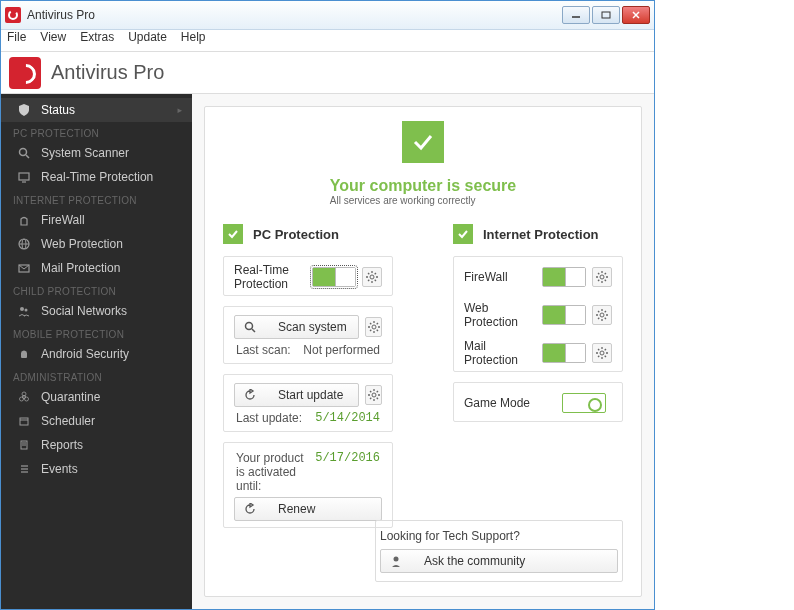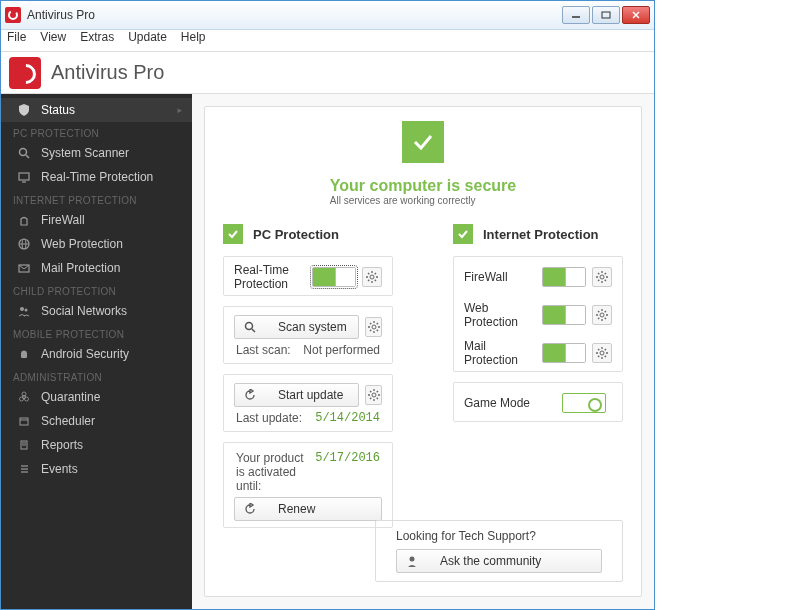--- a/index.html
+++ b/index.html
@@ -61,21 +61,21 @@
 
 .gear { width: 20px; height: 20px; border: 1px solid #ccc; background: #f6f6f6; display: flex; align-items: center; justify-content: center; color: #666; border-radius: 2px; }
 
 .btn { display: flex; align-items: center; gap: 21px; height: 24px; border: 1px solid #ccc; background: linear-gradient(#fefefe,#f0f0f0); padding: 0 8px; width: 100%; border-radius: 2px; color: #333; }
 .btn .icon { width: 14px; display: flex; align-items: center; justify-content: center; color: #555; }
 .subrow { display: flex; justify-content: space-between; font-size: 12px; color: #555; padding: 4px 2px 0; }
 .subrow .v-green { color: #5a9e2f; font-family: Liberation Mono, monospace; }
 
 .btn-wrap { display: flex; align-items: center; gap: 6px; }
 
-.bottom-box { position: absolute; right: 18px; bottom: 14px; width: 248px; border: 1px solid #ddd; border-radius: 2px; padding: 8px 20px; }
+.bottom-box { position: absolute; right: 18px; bottom: 14px; width: 248px; border: 1px solid #ddd; border-radius: 2px; padding: 8px 4px; }
 .bottom-box .q { color: #444; margin-bottom: 6px; }
 
 svg { display: block; }
 </style>
 </head>
 <body>
 
 <div class="window">
   <div class="titlebar">
     <div class="titlebar-icon">

